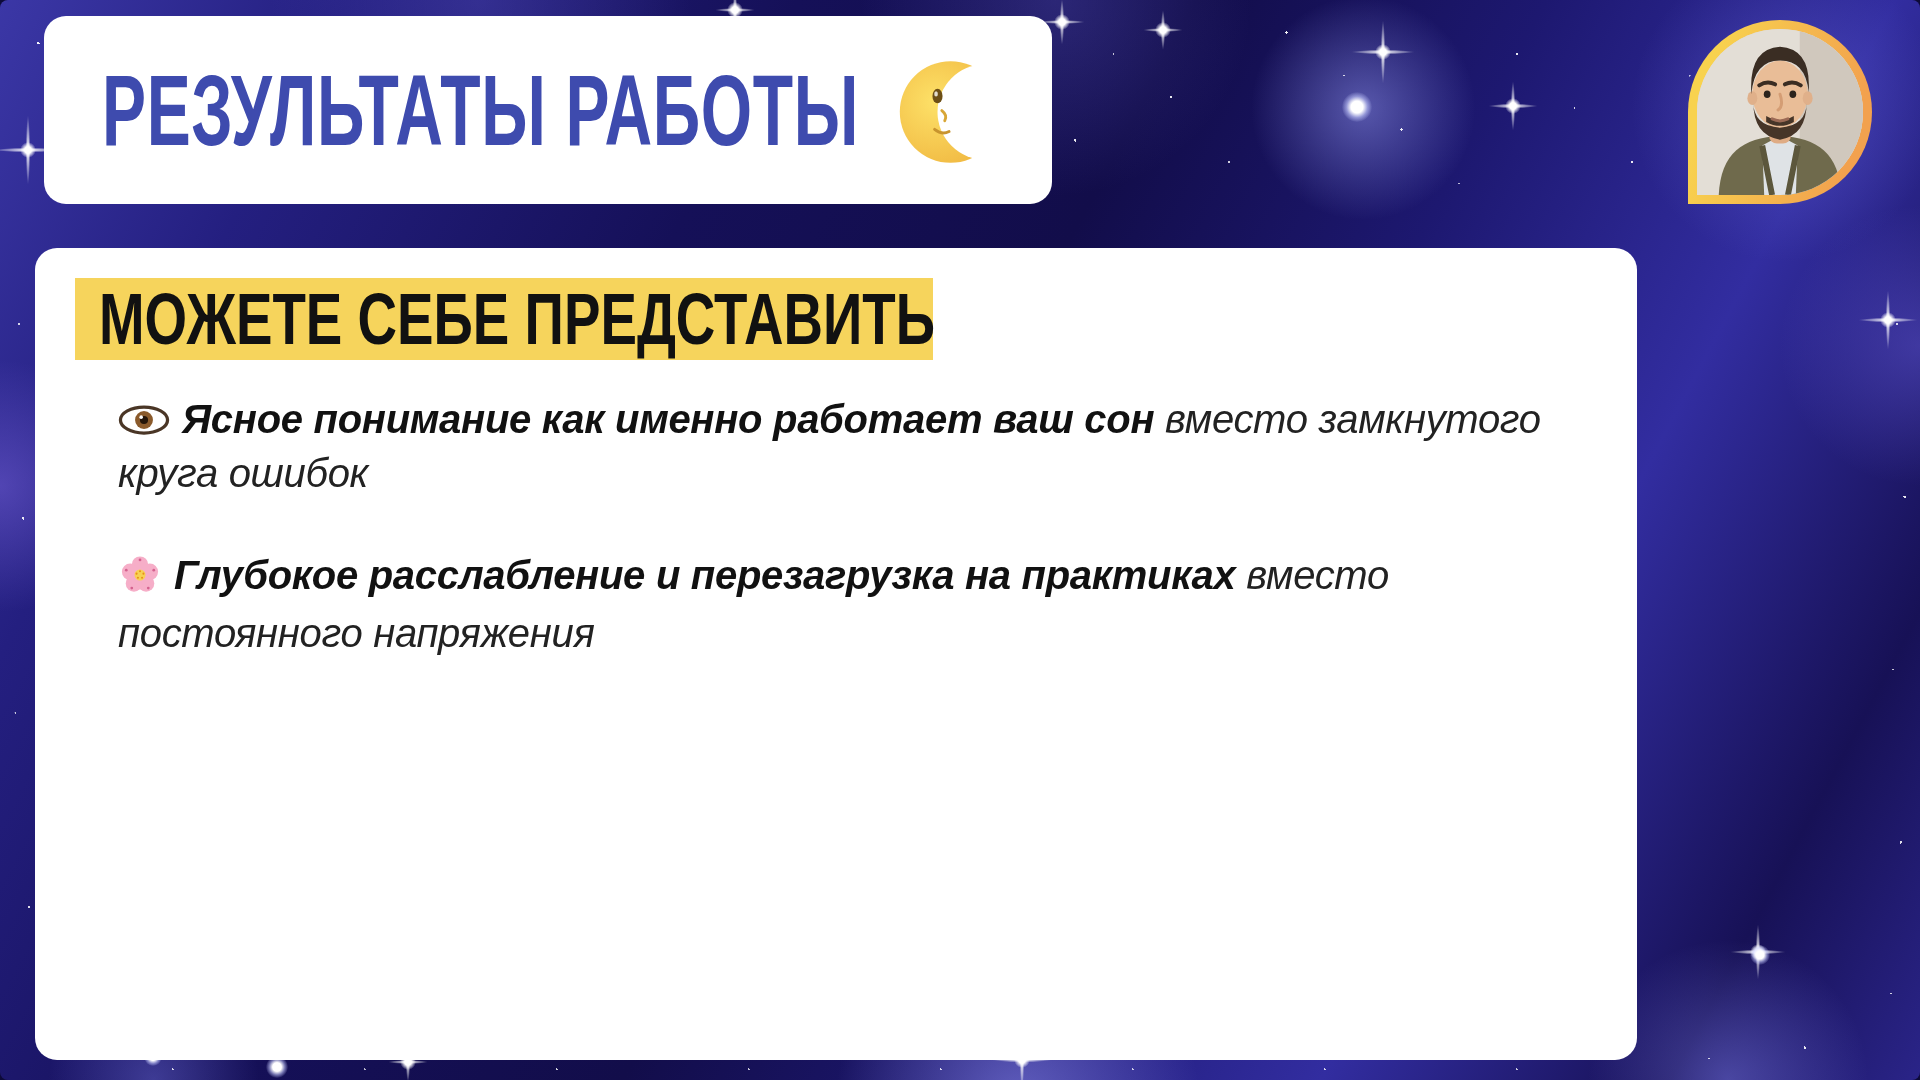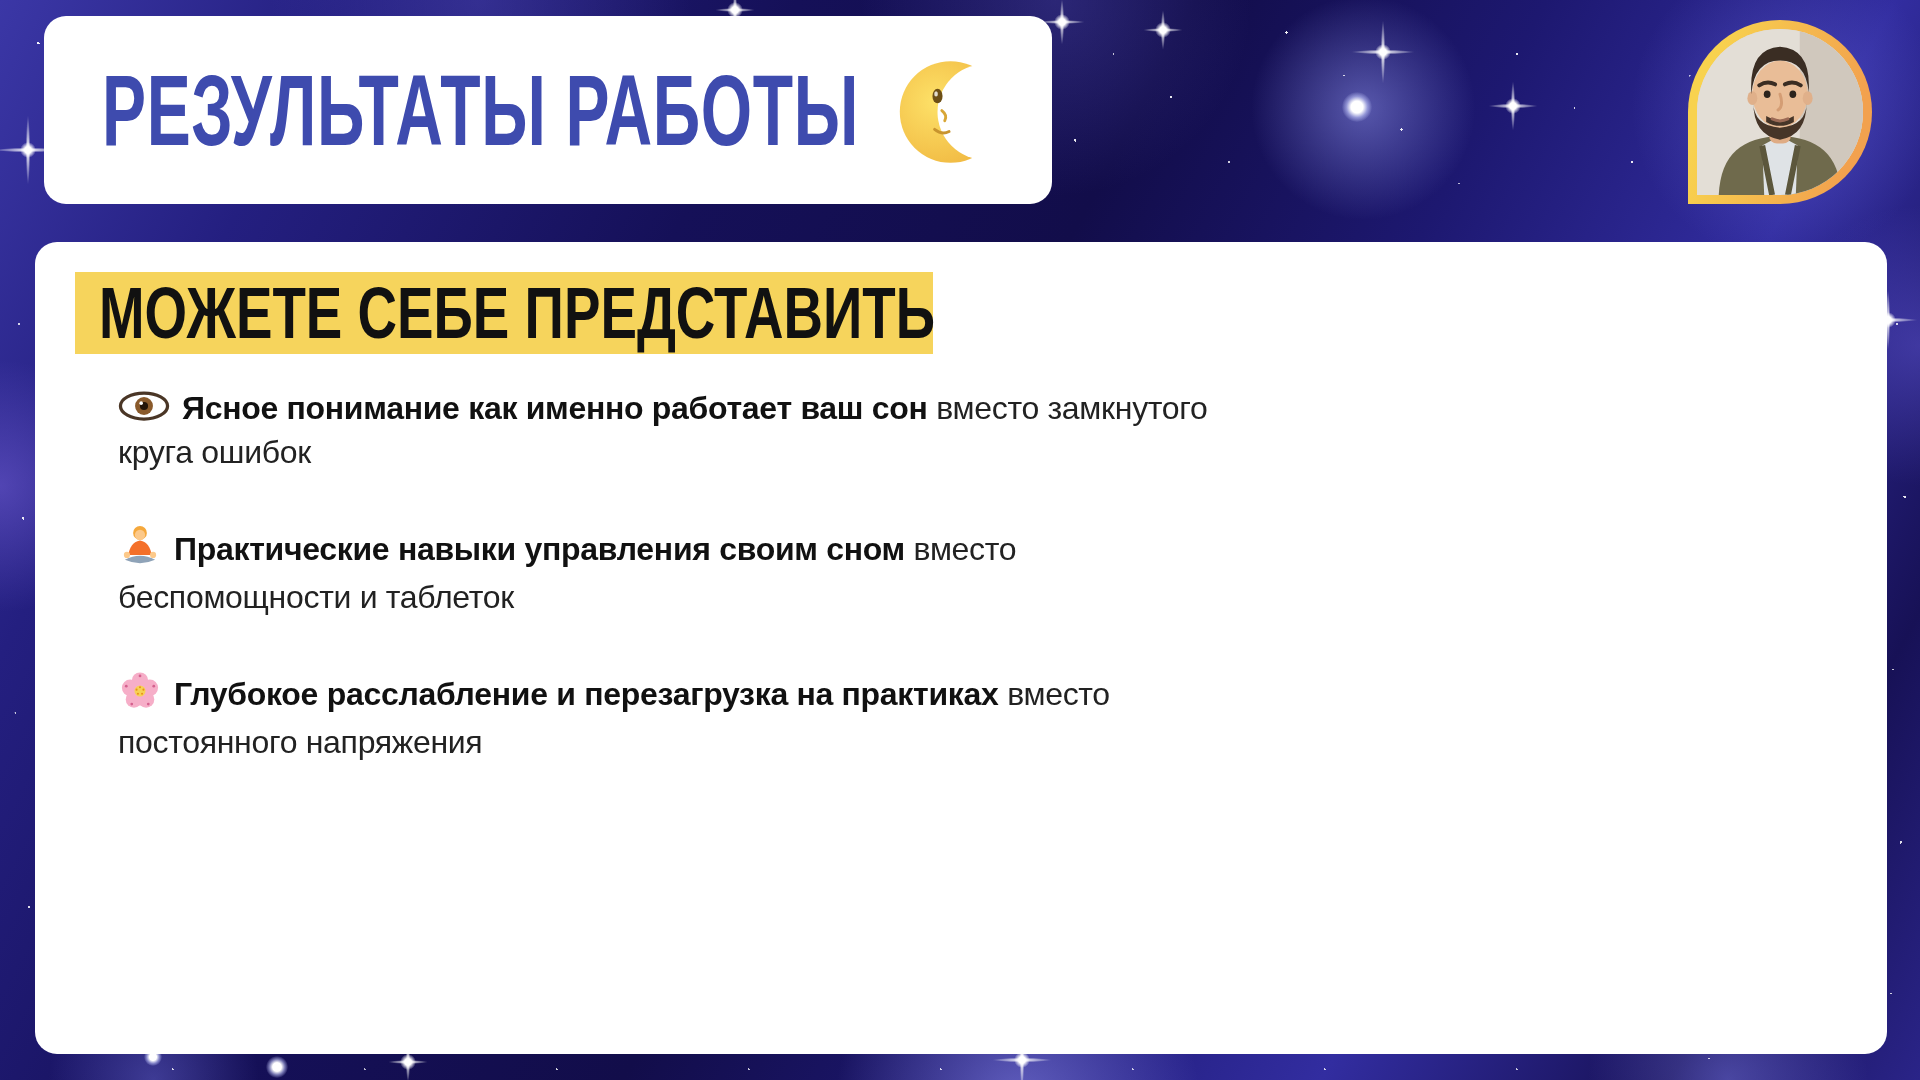--- a/index.html
+++ b/index.html
@@ -1,16 +1,16 @@
 <!DOCTYPE html>
 <html><head>
 <meta charset="utf-8">
 <style>
   html,body{margin:0;padding:0;background:#0d0a38;}
-  .stage{position:relative;width:1920px;height:1080px;overflow:hidden;font-family:"Liberation Sans",sans-serif;}
+  .stage{position:relative;width:1920px;height:1080px;overflow:hidden;font-family:"Liberation Sans",sans-serif;border-radius:8px;}
 
   
   .sky{position:absolute;inset:0;z-index:0;background-image:
     radial-gradient(circle 2px at 2% 4%,rgba(255,255,255,.95) 60%,transparent 61%),
     radial-gradient(circle 1.5px at 5% 12%,rgba(255,255,255,.8) 60%,transparent 61%),
     radial-gradient(circle 2px at 8% 7%,rgba(255,255,255,.9) 60%,transparent 61%),
     radial-gradient(circle 1.5px at 11% 16%,rgba(255,255,255,.75) 60%,transparent 61%),
     radial-gradient(circle 2px at 14% 3%,rgba(255,255,255,.9) 60%,transparent 61%),
     radial-gradient(circle 1.5px at 17% 10%,rgba(255,255,255,.8) 60%,transparent 61%),
     radial-gradient(circle 2px at 20% 5%,rgba(255,255,255,.95) 60%,transparent 61%),
@@ -86,25 +86,25 @@
   
   .title-box{position:absolute;z-index:2;left:44px;top:16px;width:1008px;height:188px;background:#ffffff;border-radius:22px;display:flex;align-items:center;}
   .title-text{margin:0 0 0 58px;font-size:100px;font-weight:bold;color:#3E4BAE;letter-spacing:1px;white-space:nowrap;transform:scaleX(.66);transform-origin:left center;}
   .moon{position:absolute;left:850px;top:34px;width:116px;height:124px;}
 
   
   .avatar-ring{position:absolute;z-index:2;left:1688px;top:20px;width:184px;height:184px;box-sizing:border-box;padding:9px;border-radius:50% 50% 50% 0;background:linear-gradient(105deg,#F8D24E 15%,#F2A14E 85%);}
   .avatar-photo{width:100%;height:100%;border-radius:50% 50% 50% 0;overflow:hidden;background:#ded8d0;}
 
   
-  .card{position:absolute;z-index:2;left:35px;top:242px;width:1852px;height:812px;background:#ffffff;border-radius:22px;box-sizing:border-box;}
+  .card{position:absolute;z-index:2;left:35px;top:248px;width:1602px;height:812px;background:#ffffff;border-radius:22px;box-sizing:border-box;}
   .heading-box{margin:30px 0 0 40px;width:858px;height:82px;background:#F6D45C;display:flex;align-items:center;padding-left:24px;box-sizing:border-box;}
   .heading-text{margin:0;font-size:72px;font-weight:bold;color:#111111;white-space:nowrap;letter-spacing:0;transform:scaleX(.76);transform-origin:left center;}
   .benefits{margin:34px 0 0 83px;width:1690px;}
-  .benefit{font-size:32px;line-height:1.25;color:#161616;margin:0 0 52px 0;white-space:pre-line;letter-spacing:-0.3px;}
+  .benefit{font-size:40px;line-height:1.25;color:#161616;margin:0 0 52px 0;white-space:pre-line;letter-spacing:-0.3px;font-style:italic;}
   .benefit b{font-weight:bold;color:#111111;}
   .benefit .rest{color:#222222;}
   .emoji{display:inline-block;vertical-align:-8px;margin-right:12px;}
   .emoji.eye{vertical-align:-4px;}
 </style>
 </head>
 <body>
 
 <div class="stage">
   <div class="sky"></div>
@@ -197,29 +197,20 @@
       <h2 class="heading-text">МОЖЕТЕ СЕБЕ ПРЕДСТАВИТЬ</h2>
     </div>
     <div class="benefits">
       <p class="benefit"><span class="emoji eye"><svg viewBox="0 0 64 40" width="52" height="34" aria-hidden="true">
               <ellipse cx="32" cy="20" rx="29" ry="16" fill="#fff" stroke="#4a3626" stroke-width="4"></ellipse>
               <circle cx="32" cy="20" r="11" fill="#8a5a2b"></circle>
               <circle cx="32" cy="20" r="5" fill="#241509"></circle>
               <circle cx="28.5" cy="16.5" r="2.2" fill="#fff"></circle>
             </svg></span><b>Ясное понимание как именно работает ваш сон</b> <span class="rest">вместо замкнутого
 круга ошибок</span></p>
-      <p class="benefit"><span class="emoji"><svg viewBox="0 0 64 64" width="44" height="44" aria-hidden="true">
-              <circle cx="32" cy="13" r="10" fill="#f5a83c"></circle>
-              <circle cx="32" cy="16" r="7.5" fill="#fcc98a"></circle>
-              <path d="M32 24 C21 26 17 34 15 45 L49 45 C47 34 43 26 32 24 Z" fill="#f4702a"></path>
-              <circle cx="13" cy="45" r="4.5" fill="#fcc98a"></circle>
-              <circle cx="51" cy="45" r="4.5" fill="#fcc98a"></circle>
-              <path d="M10 52 Q32 40 54 52 Q32 62 10 52 Z" fill="#8fa3b8"></path>
-            </svg></span><b>Практические навыки управления своим сном</b> <span class="rest">вместо
-беспомощности и таблеток</span></p>
       <p class="benefit"><span class="emoji"><svg viewBox="0 0 64 64" width="44" height="44" aria-hidden="true">
               <g fill="#f6aec8">
                 <circle cx="32" cy="17" r="12"></circle>
                 <circle cx="46.3" cy="27.4" r="12"></circle>
                 <circle cx="40.8" cy="44.2" r="12"></circle>
                 <circle cx="23.2" cy="44.2" r="12"></circle>
                 <circle cx="17.7" cy="27.4" r="12"></circle>
               </g>
               <g fill="#d4618e">
                 <circle cx="32" cy="10" r="2"></circle>

